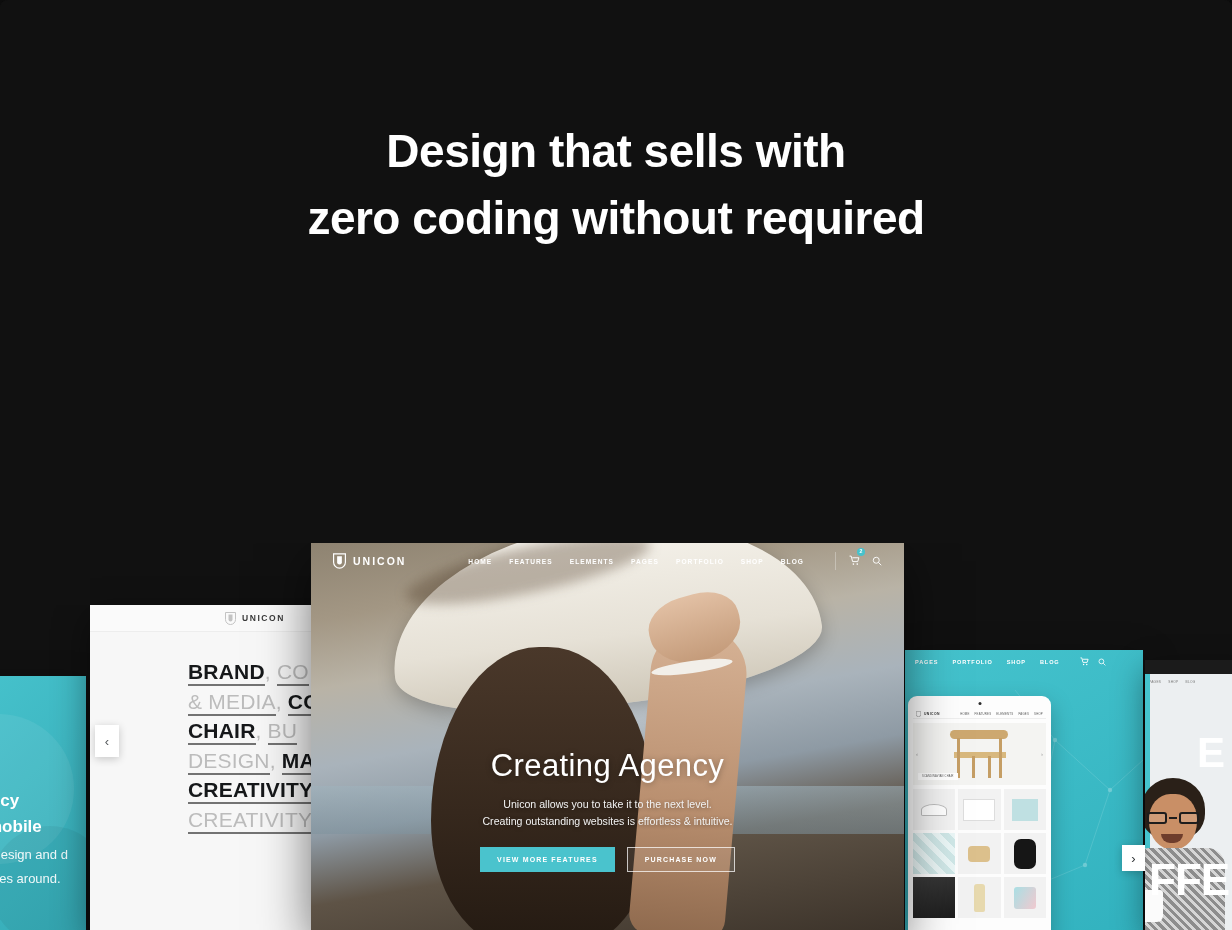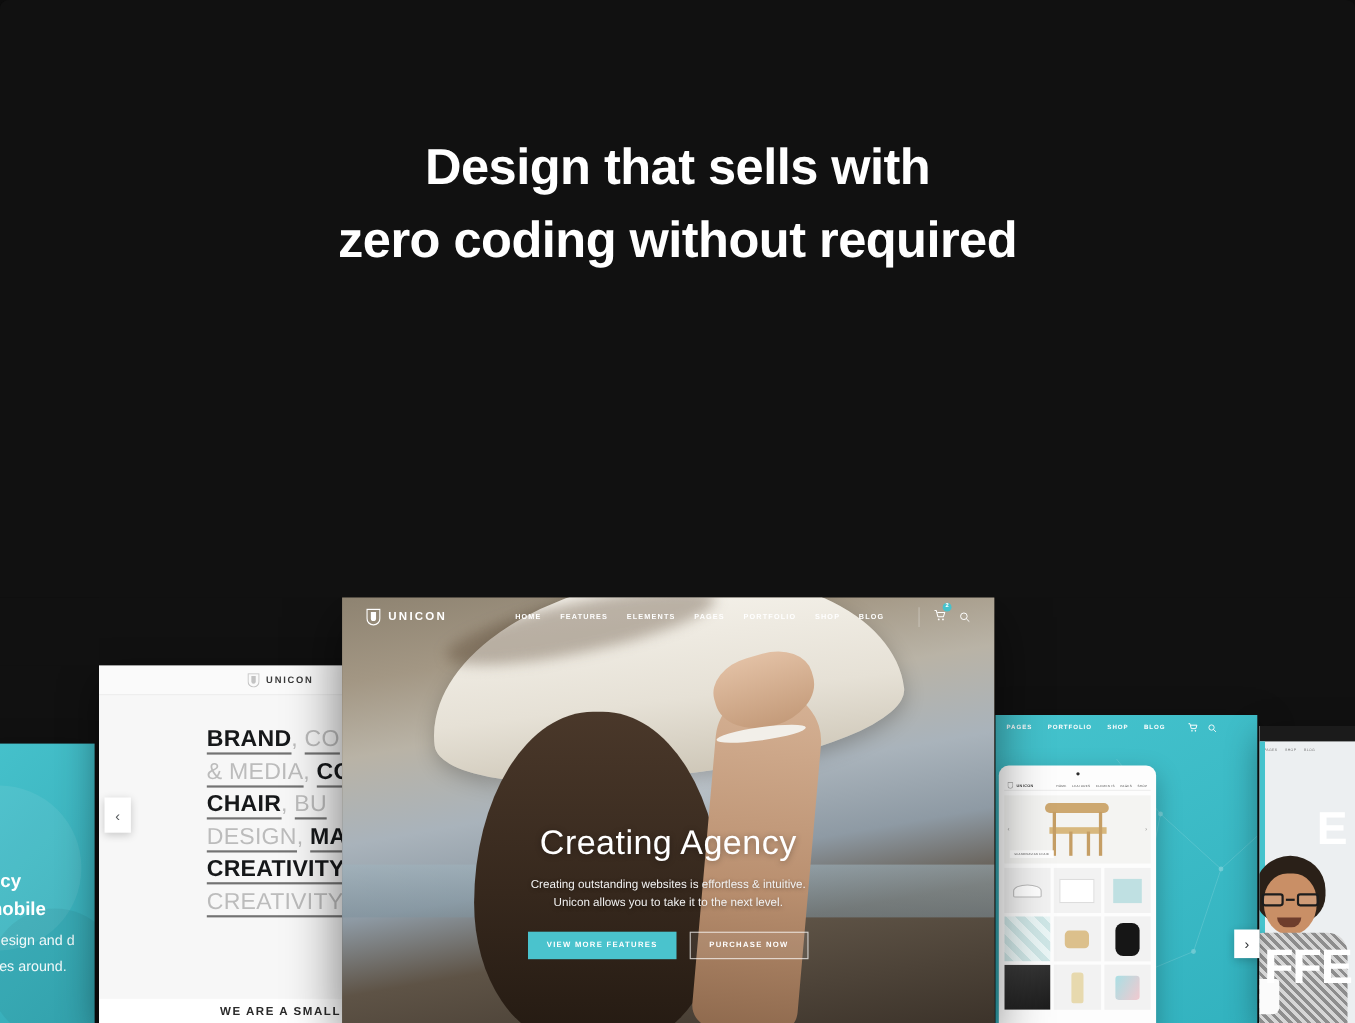--- a/index.html
+++ b/index.html
@@ -566,21 +566,20 @@
         <span class="logo-text">UNICON</span>
       </div>
       <div class="pl-type">
         <div class="pl-line"><b class="ul">BRAND</b><span class="lt">, <span class="ul">CO</span></span></div>
         <div class="pl-line"><span class="lt"><span class="ul">&amp; MEDIA</span>, </span><b class="ul">CO</b></div>
         <div class="pl-line"><b class="ul">CHAIR</b><span class="lt">, <span class="ul">BU</span></span></div>
         <div class="pl-line"><span class="lt"><span class="ul">DESIGN</span>, </span><b class="ul">MA</b></div>
         <div class="pl-line"><b class="ul">CREATIVITY</b></div>
         <div class="pl-line"><span class="lt ul">CREATIVITY,</span></div>
       </div>
-      <div class="pl-foot">WE ARE A SMALL</div>
     </div>
 
     <div class="panel-center">
       <div class="pc-photo">
         <div class="pc-board"></div>
         <div class="pc-boardshade"></div>
         <div class="pc-sea"></div>
         <div class="pc-hair"></div>
         <div class="pc-arm"></div>
         <div class="pc-hand"></div>
@@ -616,22 +615,22 @@
               <circle cx="8.5" cy="8.5" r="6" fill="none" stroke="#fff" stroke-width="1.8"></circle>
               <line x1="13" y1="13" x2="18.5" y2="18.5" stroke="#fff" stroke-width="1.8"></line>
             </svg>
           </div>
         </div>
       </div>
 
       <div class="pc-hero">
         <div class="pc-h1">Creating Agency</div>
         <div class="pc-p">
+          <div>Unicon allows you to take it to the next level.</div>
           <div>Creating outstanding websites is effortless &amp; intuitive.</div>
-          <div>Unicon allows you to take it to the next level.</div>
         </div>
         <div class="pc-btns">
           <button class="btn-primary">VIEW MORE FEATURES</button>
           <button class="btn-ghost">PURCHASE NOW</button>
         </div>
       </div>
     </div>
 
     <div class="panel-right">
       <svg class="pr-net" viewBox="0 0 238 280">

